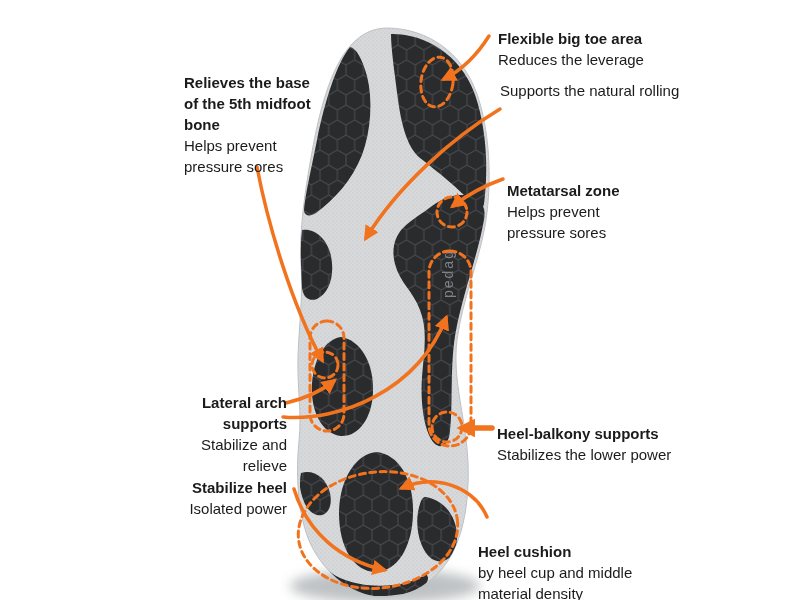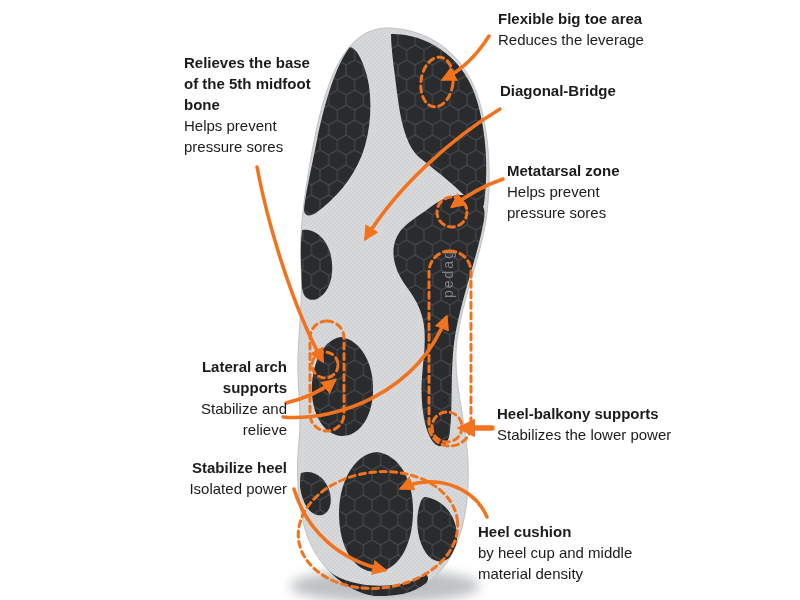--- a/index.html
+++ b/index.html
@@ -1,21 +1,21 @@
 <!DOCTYPE html>
 <html><head>
 <meta charset="utf-8">
 <style>
   html,body{margin:0;padding:0;background:#ffffff;}
   #stage{
     position:relative;width:800px;height:600px;background:#ffffff;overflow:hidden;
     font-family:"Liberation Sans", sans-serif;color:#1b1b1b;
   }
   .label{position:absolute;font-size:15px;line-height:21px;}
-  .label .t{font-weight:bold;}
+  .label .t{font-weight:bold;margin-top:20px;}
   .r{text-align:right;}
   svg{position:absolute;left:0;top:0;}
 </style>
 </head>
 <body>
 
 <div id="stage">
 
   <svg width="800" height="600" viewBox="0 0 800 600">
     <defs>
@@ -87,29 +87,29 @@
     <div class="t">Flexible big toe area</div>
     <div>Reduces the leverage</div>
   </div>
 
   <div class="label" style="left:184px;top:52px;width:134px;">
     <div class="t">Relieves the base of the 5th midfoot bone</div>
     <div>Helps prevent pressure sores</div>
   </div>
 
   <div class="label" style="left:500px;top:80px;width:230px;">
-    <div class="t">Diagonal-Bridge</div>
+    <div>Supports the natural rolling</div>
   </div>
 
   <div class="label" style="left:507px;top:160px;width:130px;">
     <div class="t">Metatarsal zone</div>
     <div>Helps prevent pressure sores</div>
   </div>
 
-  <div class="label r" style="left:167px;top:356px;width:120px;">
+  <div class="label r" style="left:167px;top:372px;width:120px;">
     <div class="t">Lateral arch supports</div>
     <div>Stabilize and relieve</div>
   </div>
 
   <div class="label" style="left:497px;top:403px;width:230px;">
     <div class="t">Heel-balkony supports</div>
     <div>Stabilizes the lower power</div>
   </div>
 
   <div class="label r" style="left:157px;top:457px;width:130px;">

